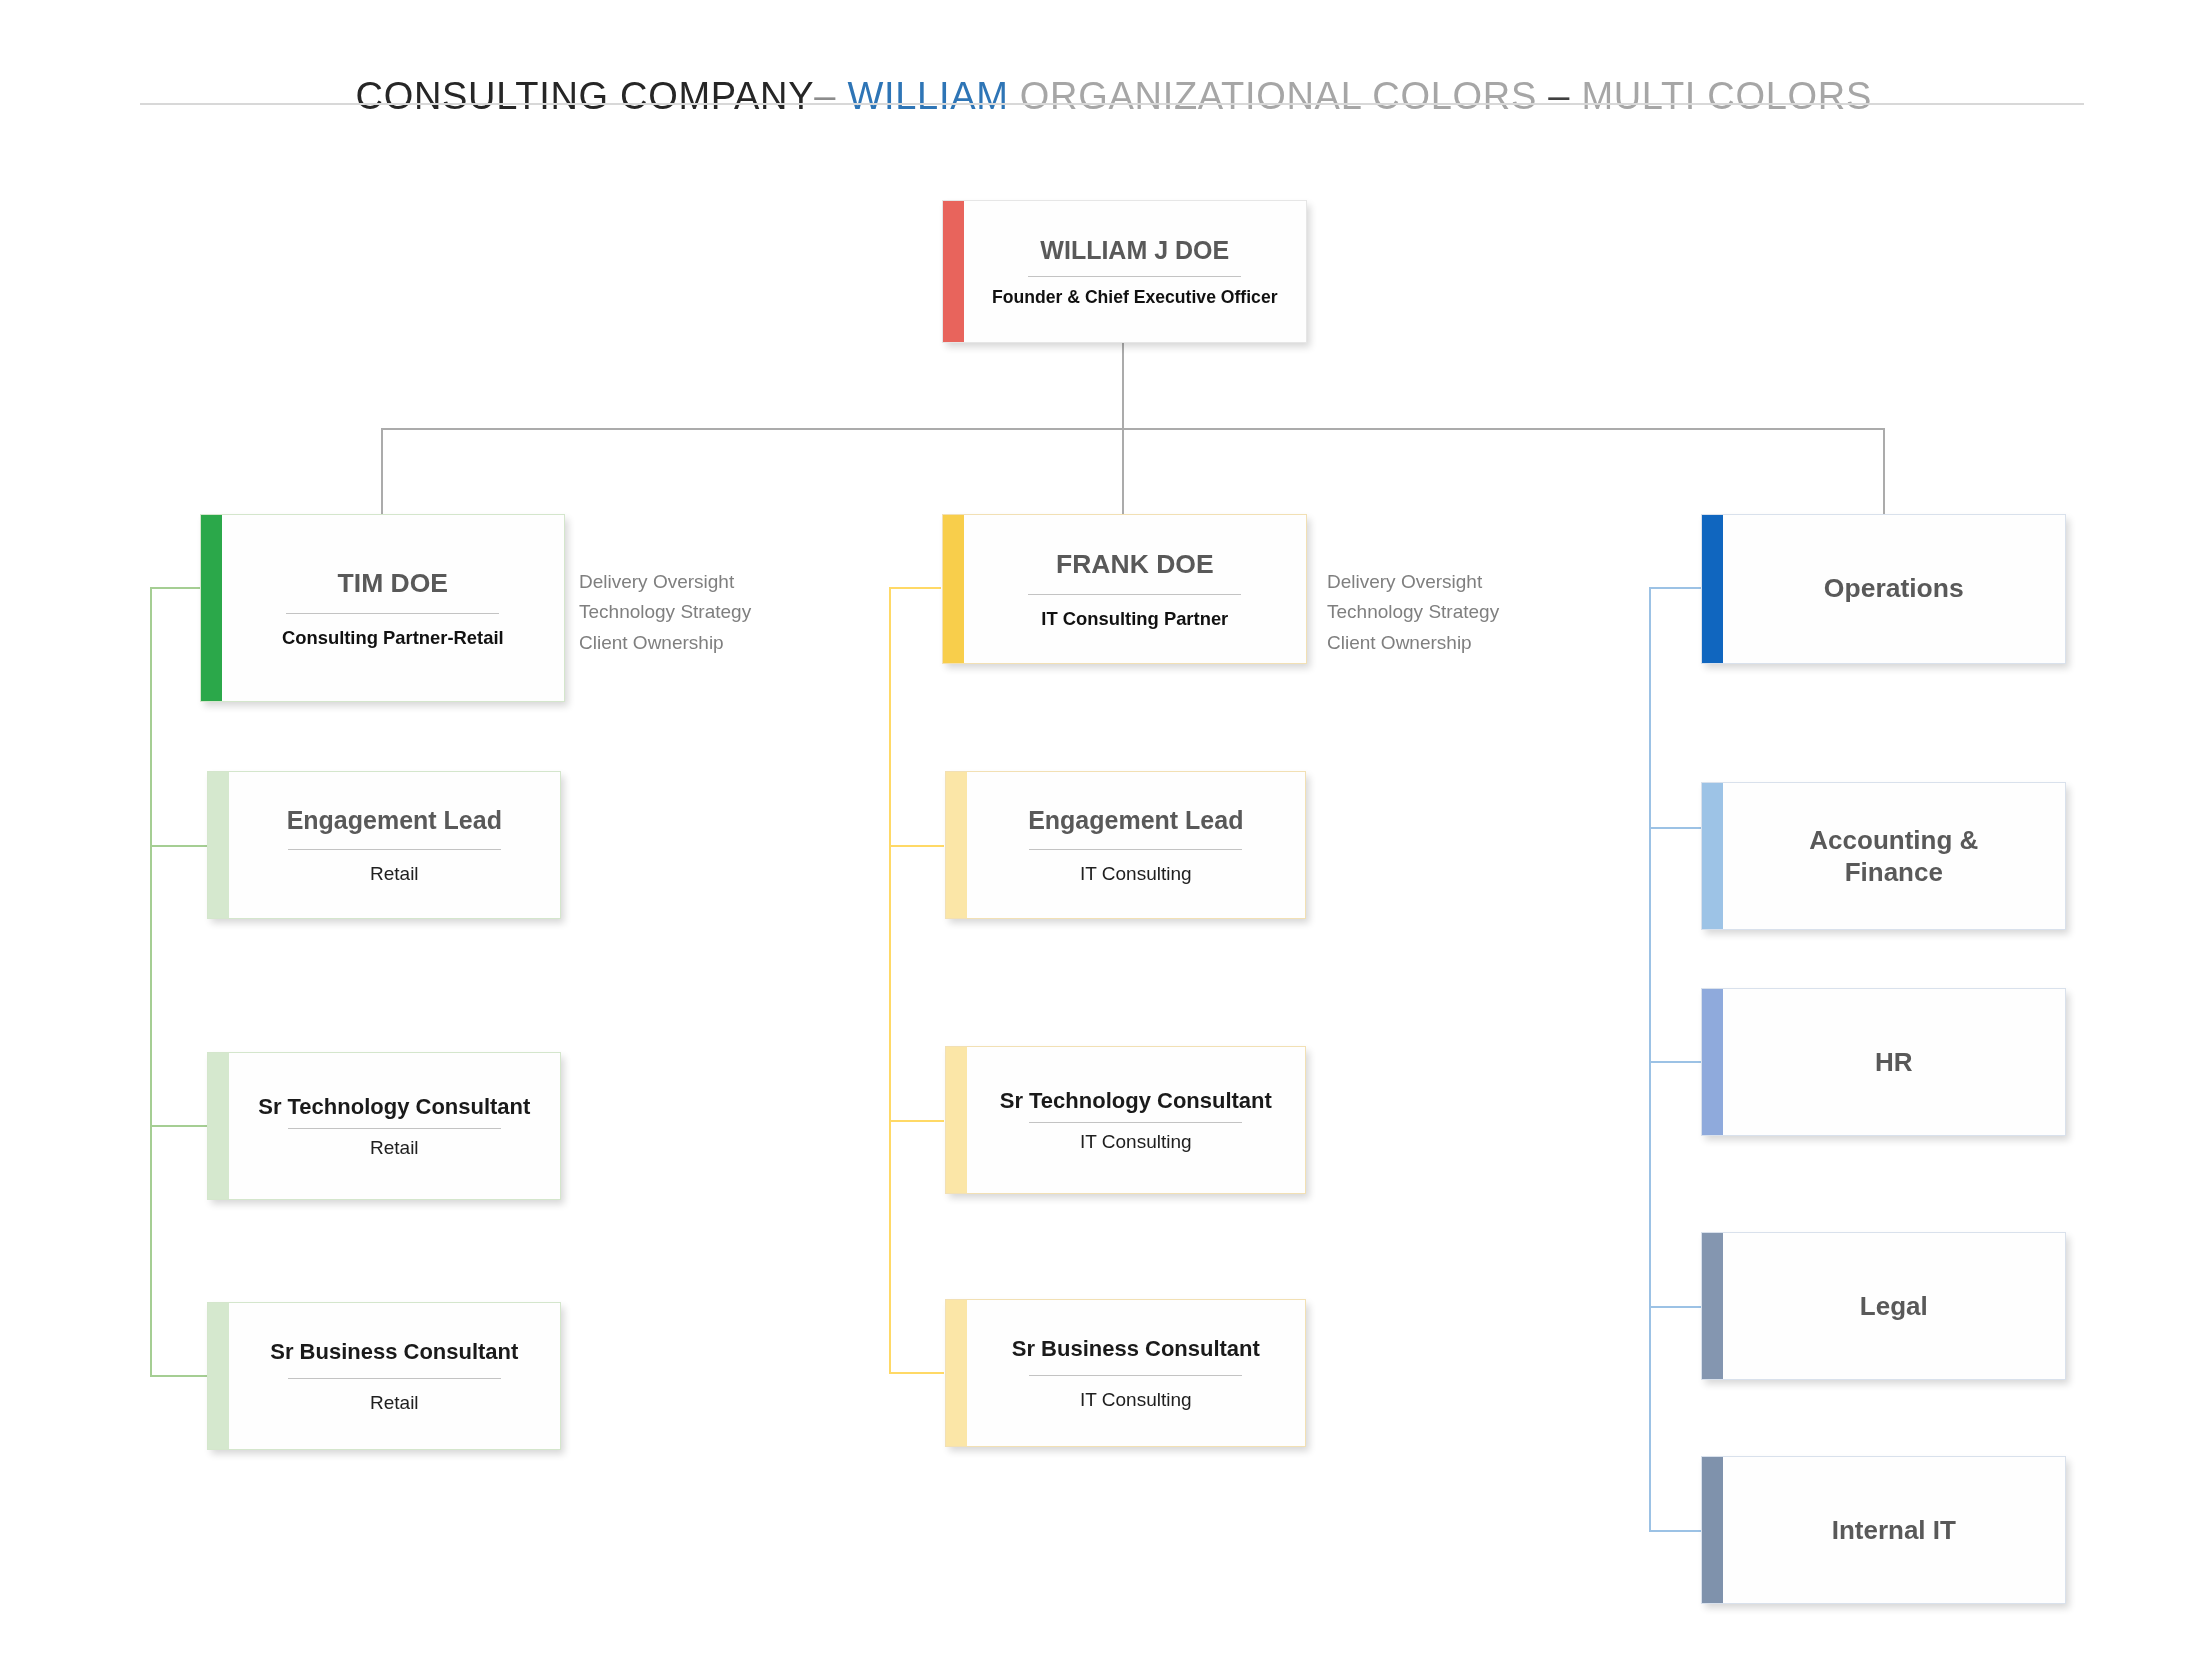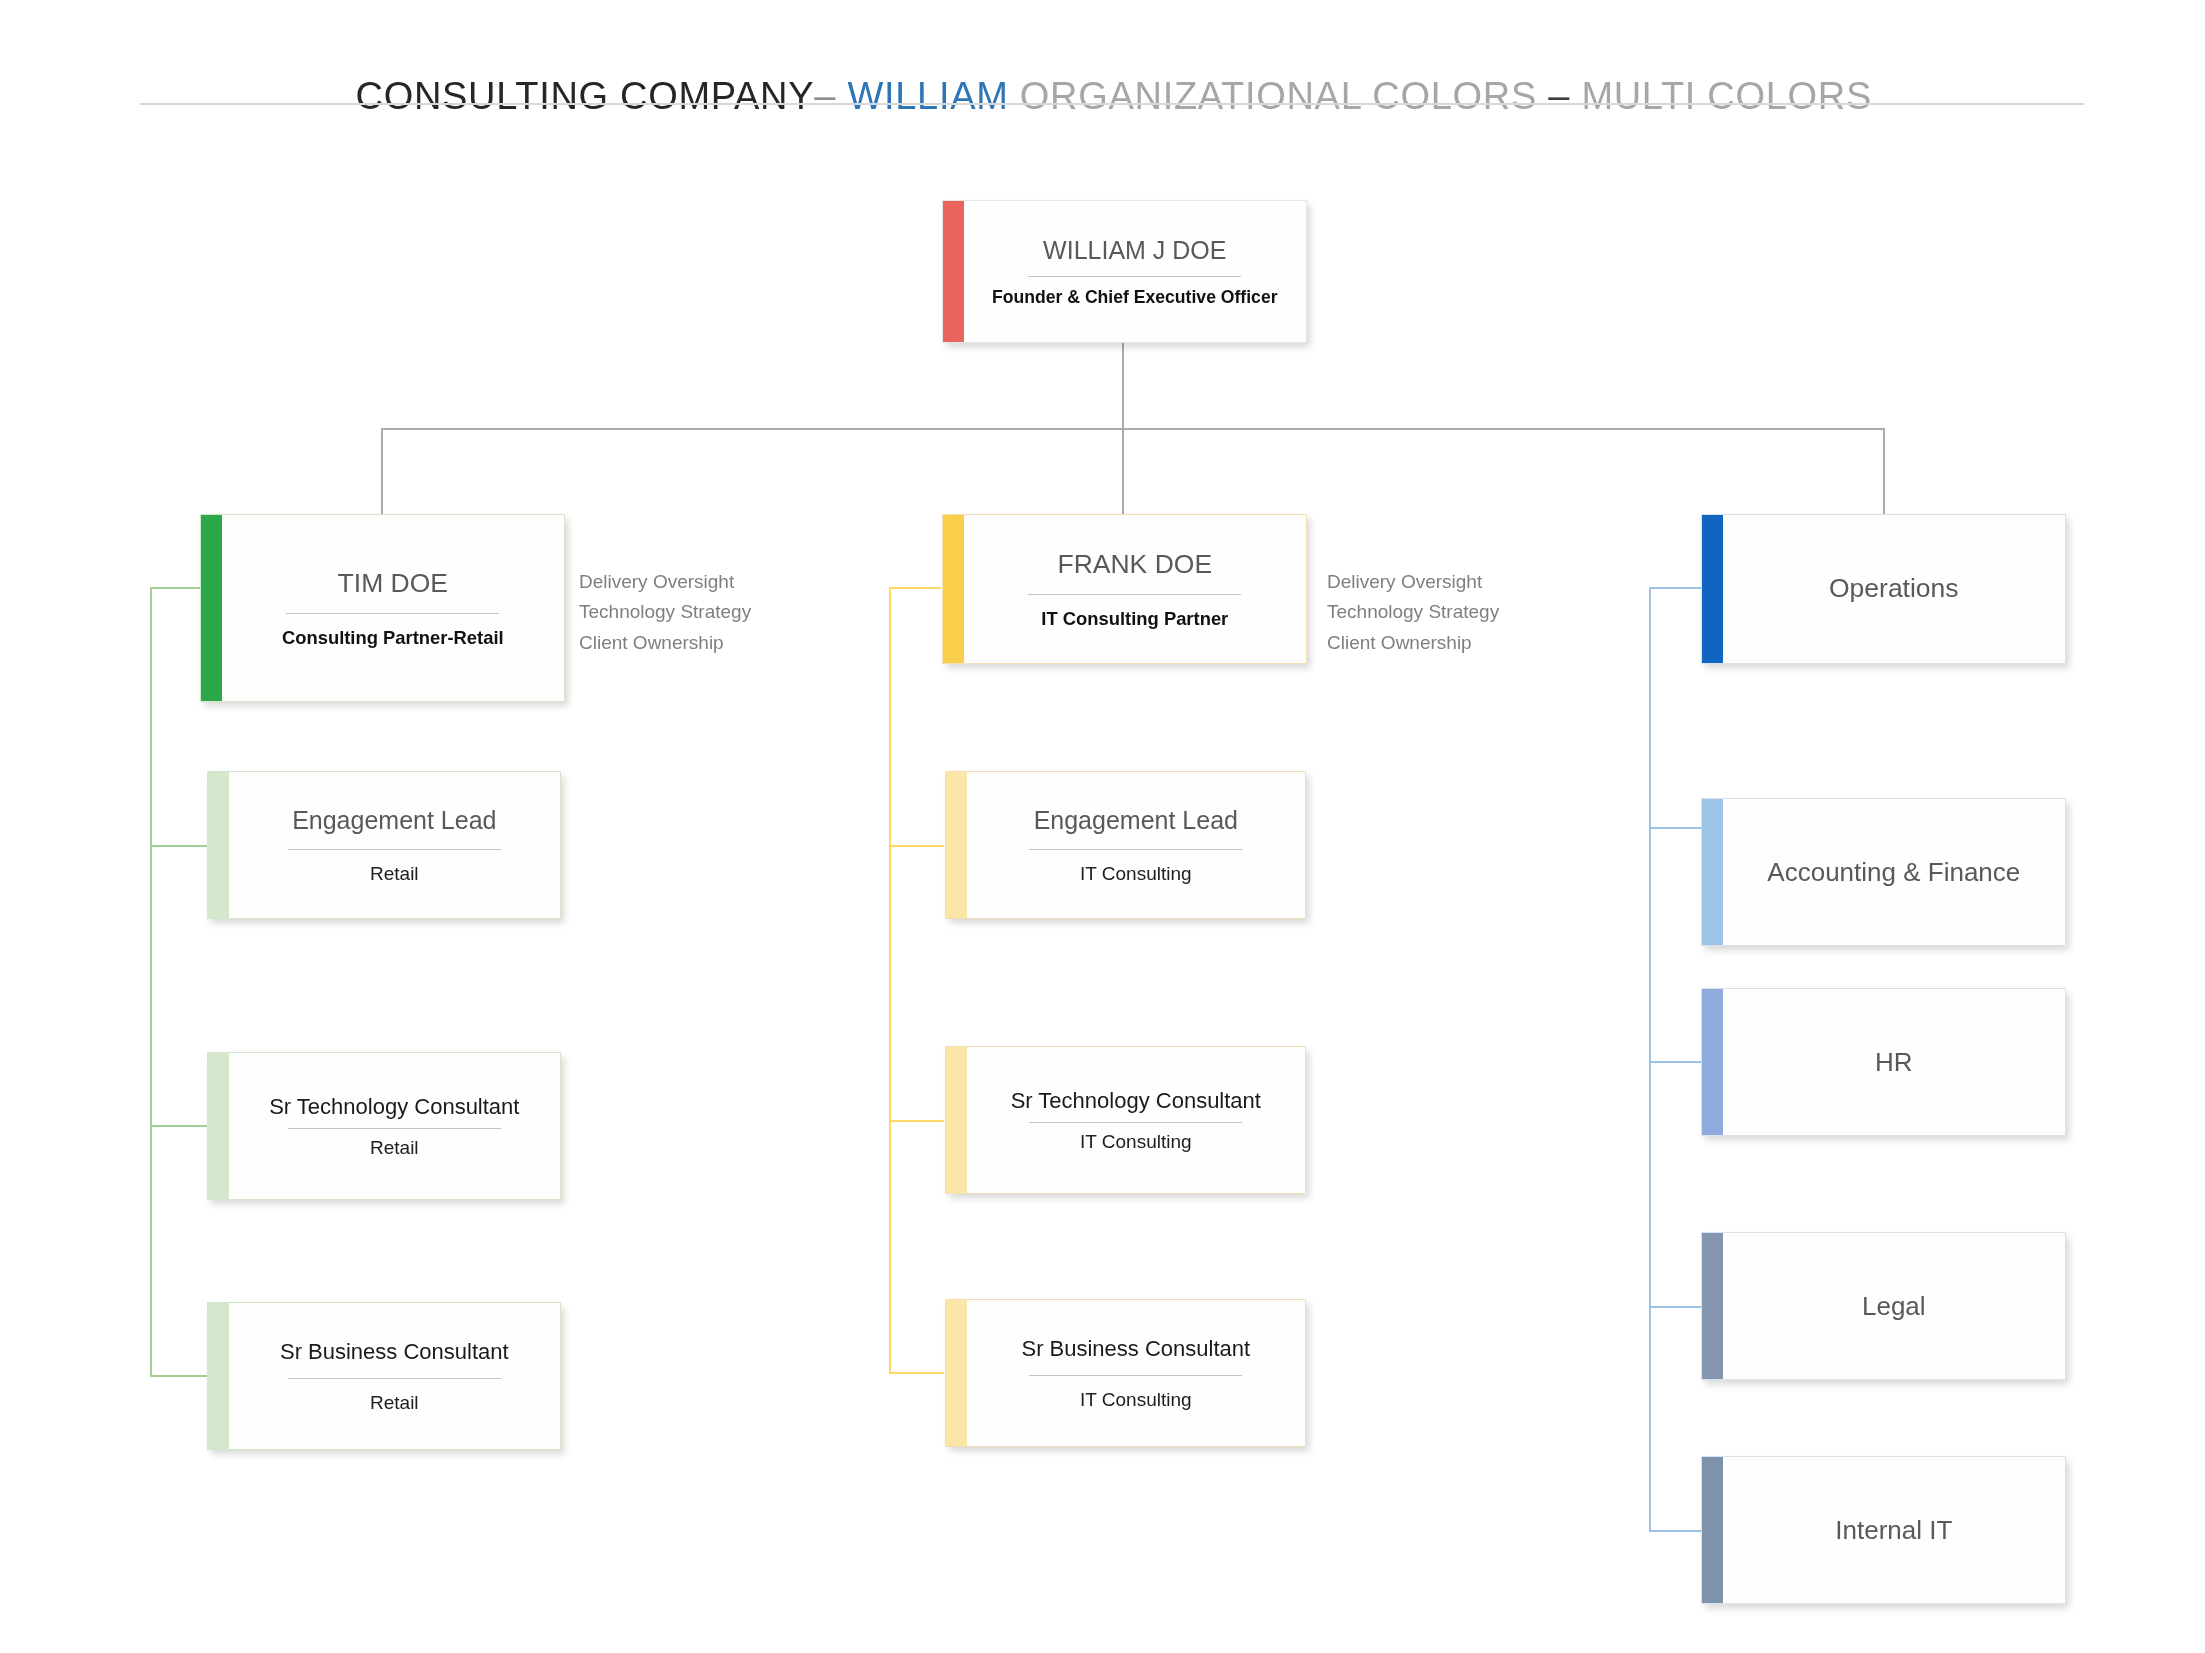--- a/index.html
+++ b/index.html
@@ -37,21 +37,21 @@
   .b-yellow { border-color: #F2E0B4; justify-content: space-between; }
   .b-blue   { border-color: #D9E1EC; justify-content: space-between; }
 
   .accent { flex: 0 0 20.6px; }
   .node-body {
     flex: 1; display: flex; flex-direction: column;
     align-items: center; justify-content: center;
     padding: 0 7.4px;
   }
   .node-title {
-    font-weight: normal; color: #595959;
+    font-weight: bold; color: #595959;
     font-size: 26px; line-height: 1.25;
     text-align: center; max-width: 273px;
   }
   .t36 { font-size: 26.5px; }
   .t34 { font-size: 25px; }
   .node-title.dark { color: #1A1A1A; font-size: 22px; }
   .node-sub {
     font-weight: bold; color: #111111;
     font-size: 18.4px; text-align: center; white-space: nowrap;
   }
@@ -197,21 +197,21 @@
 
 <div class="node b-yellow" style="left:945px;top:1299px;width:361px;height:148px">
   <div class="accent" style="background-color: rgb(251, 230, 167);"></div>
   <div class="node-body">
     <div class="node-title dark">Sr Business Consultant</div>
     <div class="sep"></div>
     <div class="node-sub normal">IT Consulting</div>
   </div>
 </div>
 
-<div class="node b-blue" style="left:1701px;top:798px;width:365px;height:148px">
+<div class="node b-blue" style="left:1701px;top:782px;width:365px;height:148px">
   <div class="accent" style="background-color: rgb(157, 195, 230);"></div>
   <div class="node-body">
     <div class="node-title">Accounting &amp; Finance</div>
   </div>
 </div>
 
 <div class="node b-blue" style="left:1701px;top:988px;width:365px;height:148px">
   <div class="accent" style="background-color: rgb(143, 170, 220);"></div>
   <div class="node-body">
     <div class="node-title">HR</div>

